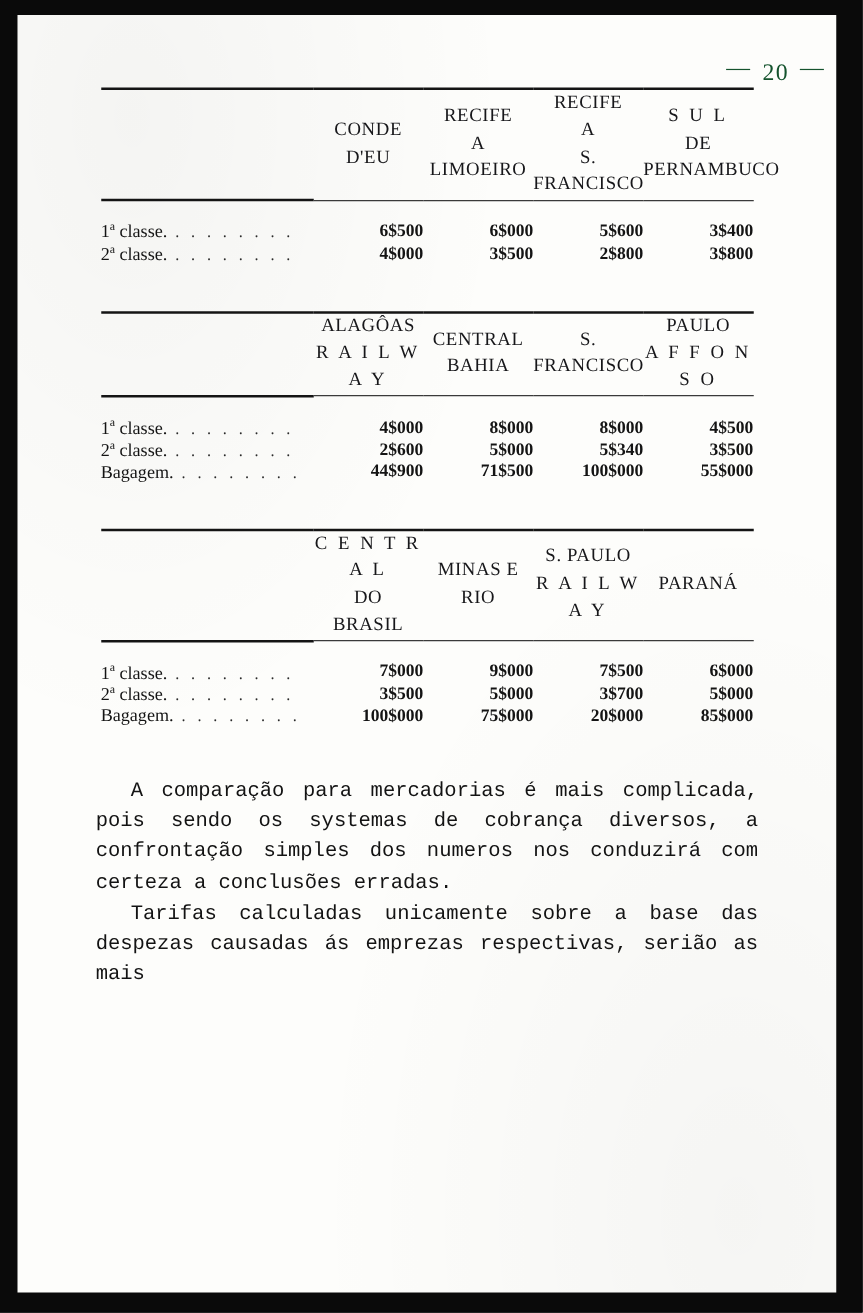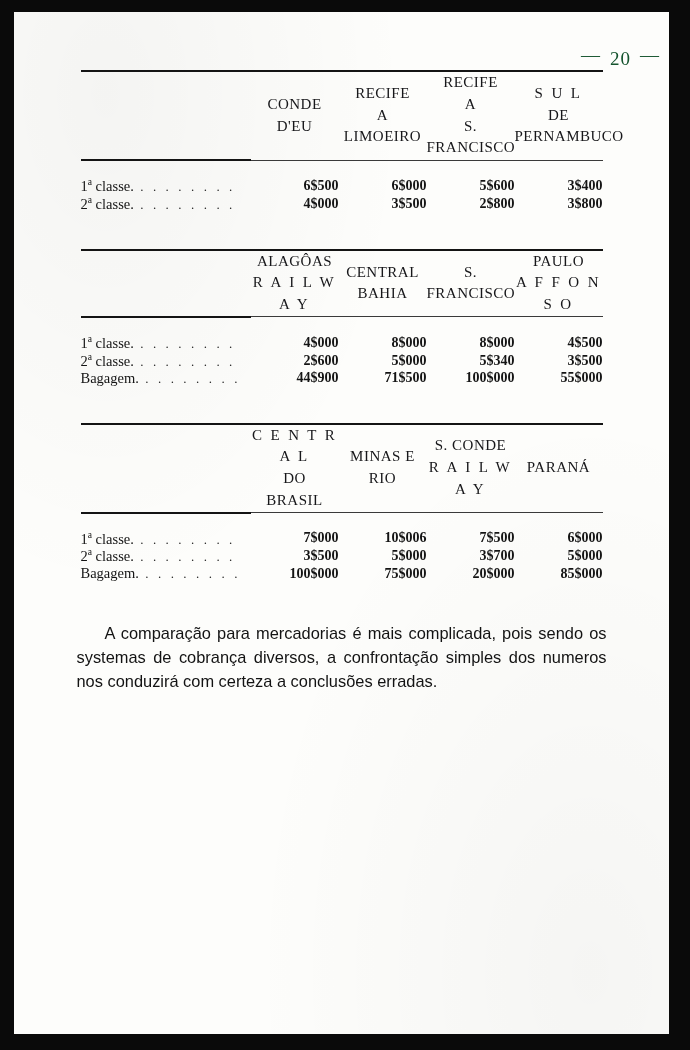--- a/index.html
+++ b/index.html
@@ -168,21 +168,21 @@
   }
 
   
   .prose {
     width: 530px;
     margin: 0 auto;
     color: #131313;
     font-size: 16.4px;
     line-height: 1.47;
     text-align: justify;
-    font-family: Liberation Sans, sans-serif;
+    font-family: Liberation Mono, monospace;
   }
   .prose p {
     margin: 0 0 0 0;
     text-indent: 28px;
   }
   .prose p + p {
     margin-top: 1px;
   }
   .prose-top {
     margin-top: 17px;
@@ -379,21 +379,21 @@
                   <td class="hdr-blank"></td>
                   <td class="hdr-cell vr">
                     <div class="wide">C E N T R A L</div>
                     <div class="tight">DO</div>
                     <div class="tight">BRASIL</div>
                   </td>
                   <td class="hdr-cell vr">
                     <div class="tight">MINAS E RIO</div>
                   </td>
                   <td class="hdr-cell vr">
-                    <div class="tight">S. CONDE</div>
+                    <div class="tight">S. PAULO</div>
                     <div class="wide">R A I L W A Y</div>
                   </td>
                   <td class="hdr-cell vr">
                     <div class="tight">PARANÁ</div>
                   </td>
                 </tr>
                 <tr class="rule-mid">
                   <td class="lbl-rule"></td>
                   <td class="col-rule vr"></td>
                   <td class="col-rule vr"></td>
@@ -403,21 +403,21 @@
                 <tr class="spacer-row">
                   <td></td>
                   <td class="vr"></td>
                   <td class="vr"></td>
                   <td class="vr"></td>
                   <td class="vr"></td>
                 </tr>
                 <tr>
                   <td class="row-label"><span>1</span><sup>a</sup><span> classe.</span><span class="lead"> . . . . . . . .</span></td>
                   <td class="val-cell vr">7$000</td>
-                  <td class="val-cell vr">10$006</td>
+                  <td class="val-cell vr">9$000</td>
                   <td class="val-cell vr">7$500</td>
                   <td class="val-cell vr">6$000</td>
                 </tr>
                 <tr>
                   <td class="row-label"><span>2</span><sup>a</sup><span> classe.</span><span class="lead"> . . . . . . . .</span></td>
                   <td class="val-cell vr">3$500</td>
                   <td class="val-cell vr">5$000</td>
                   <td class="val-cell vr">3$700</td>
                   <td class="val-cell vr">5$000</td>
                 </tr>
@@ -435,17 +435,18 @@
                   <td class="vr"></td>
                   <td class="vr"></td>
                 </tr>
               </tbody>
             </table>
           </div>
         </div>
 
       <div class="prose prose-top" id="prose-host">
           <p>A comparação para mercadorias é mais complicada, pois sendo os systemas de cobrança diversos, a confrontação simples dos numeros nos conduzirá com certeza a conclusões erradas.</p>
+          <p>Tarifas calculadas unicamente sobre a base das despezas causadas ás emprezas respectivas, serião as mais</p>
         </div>
 
     </div>
   </div>
 </div>
 
 </body></html>

